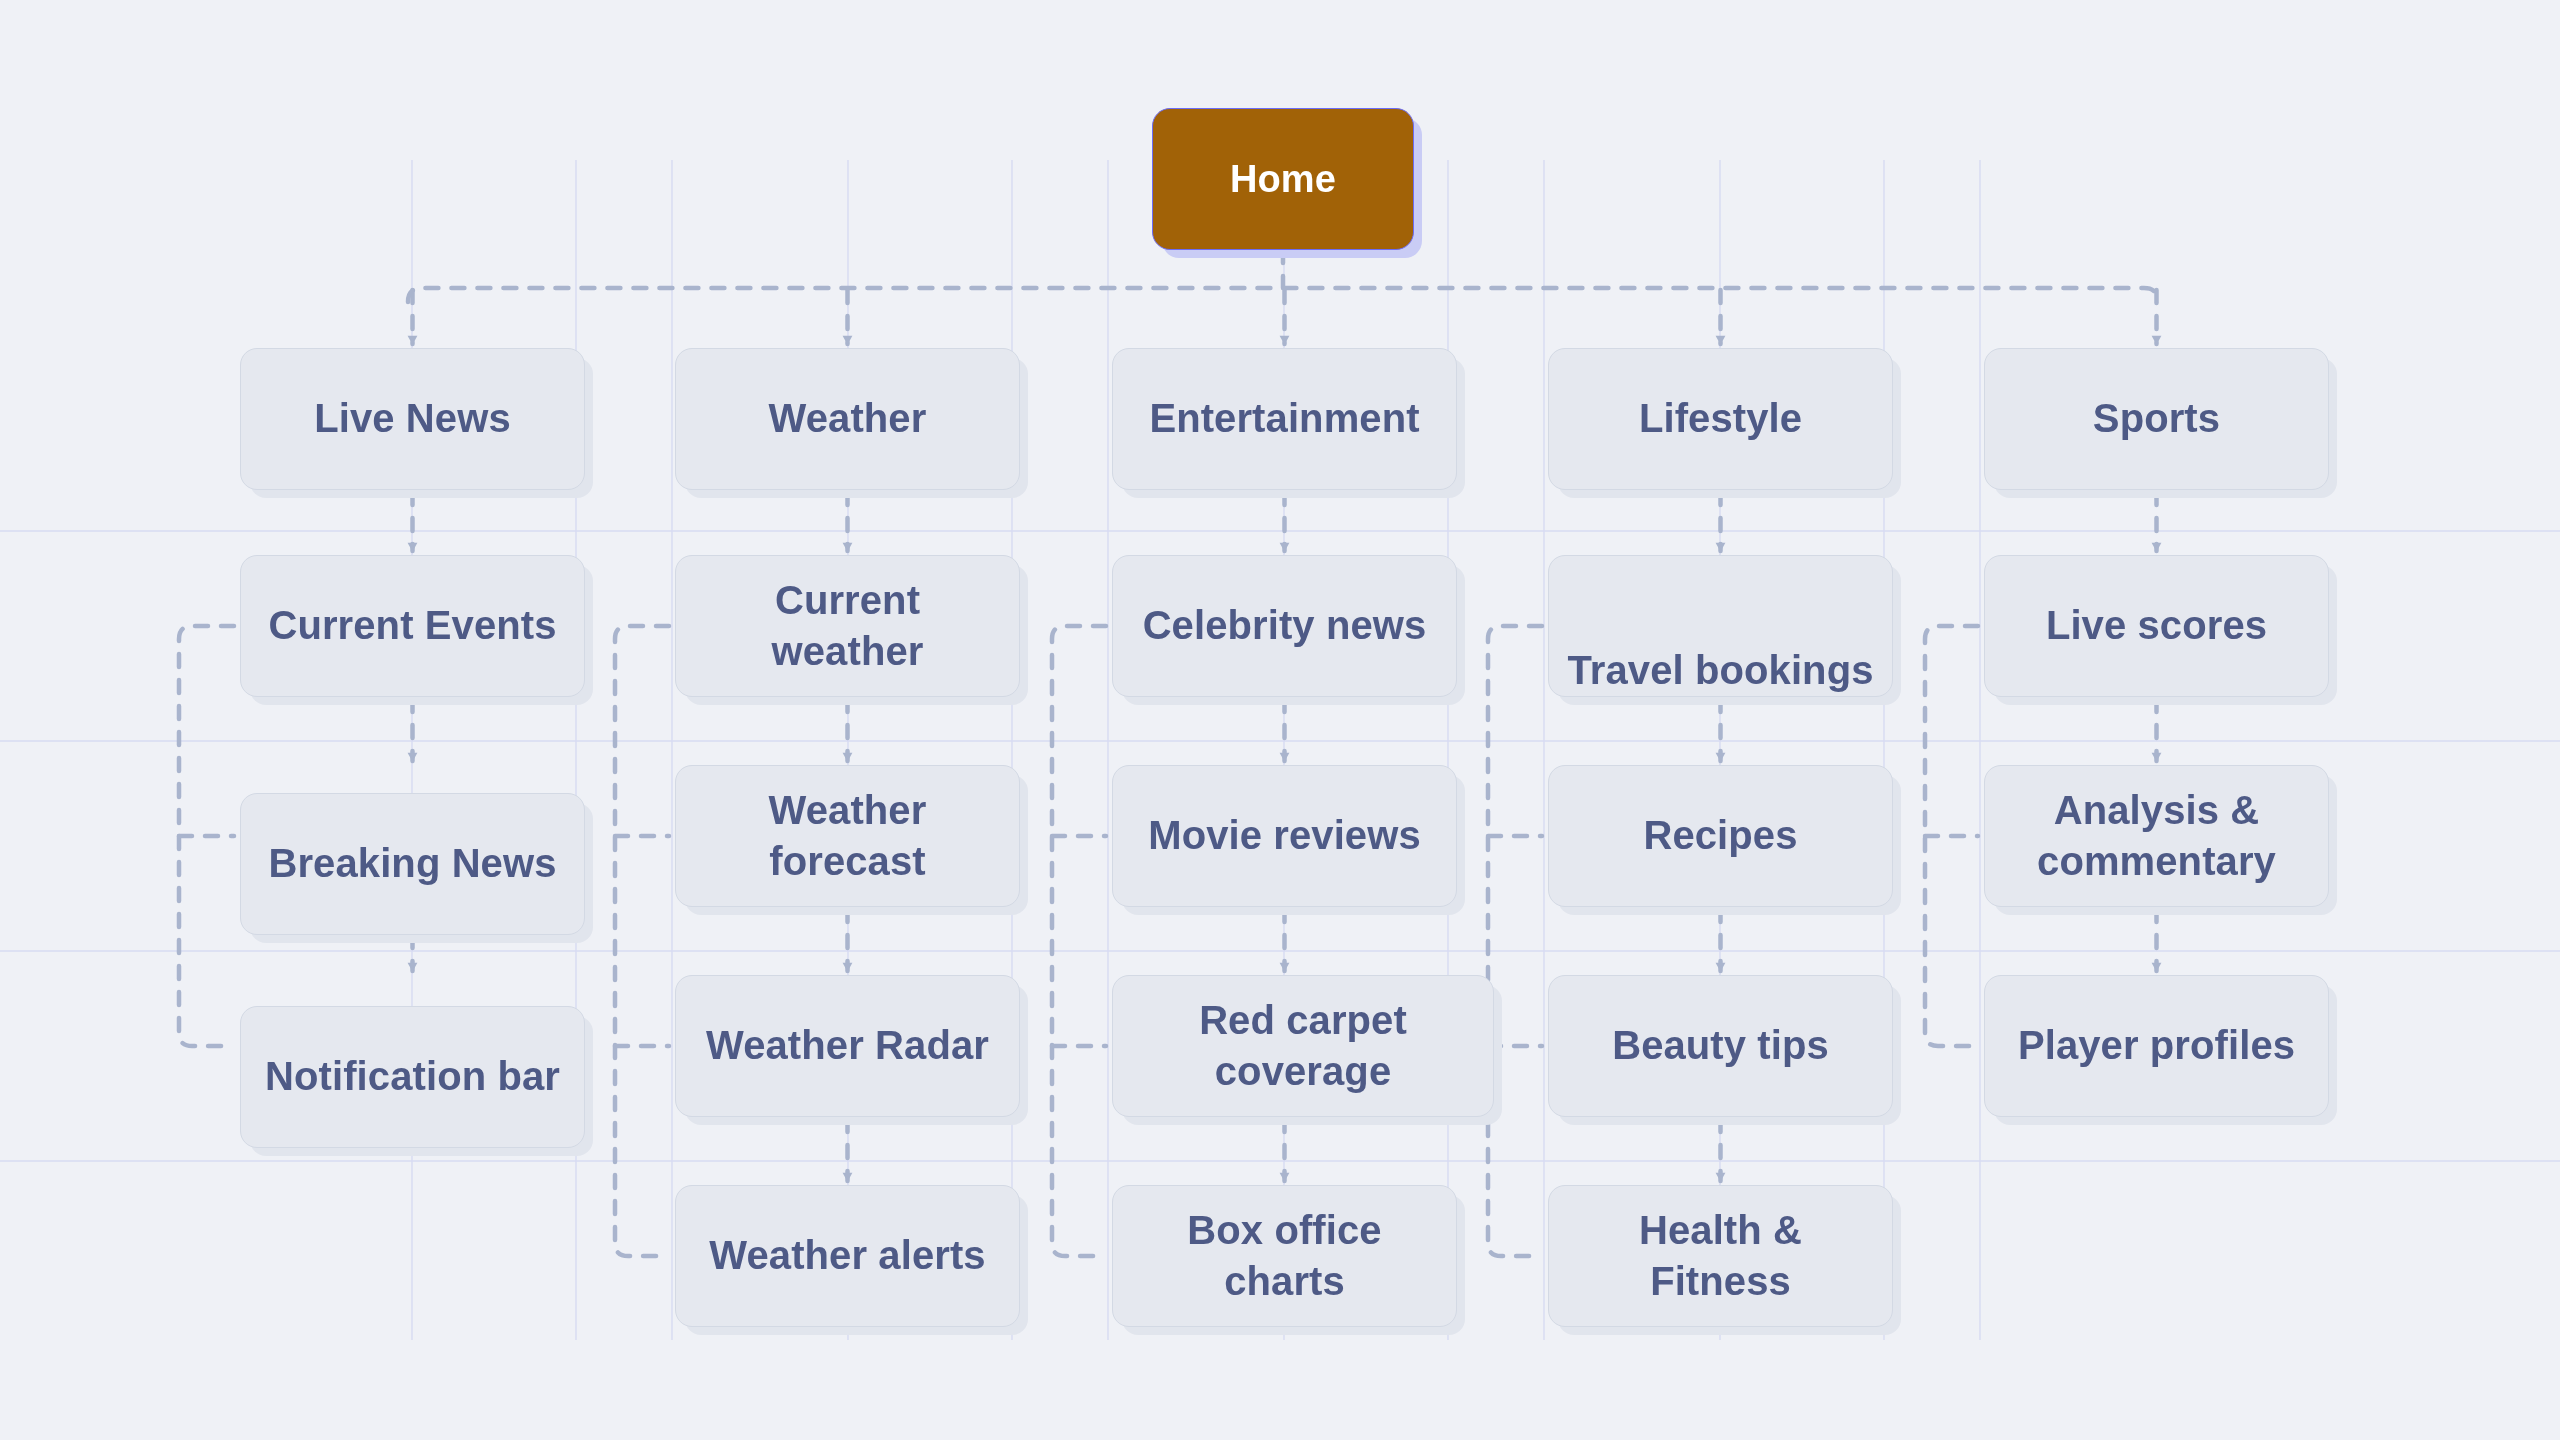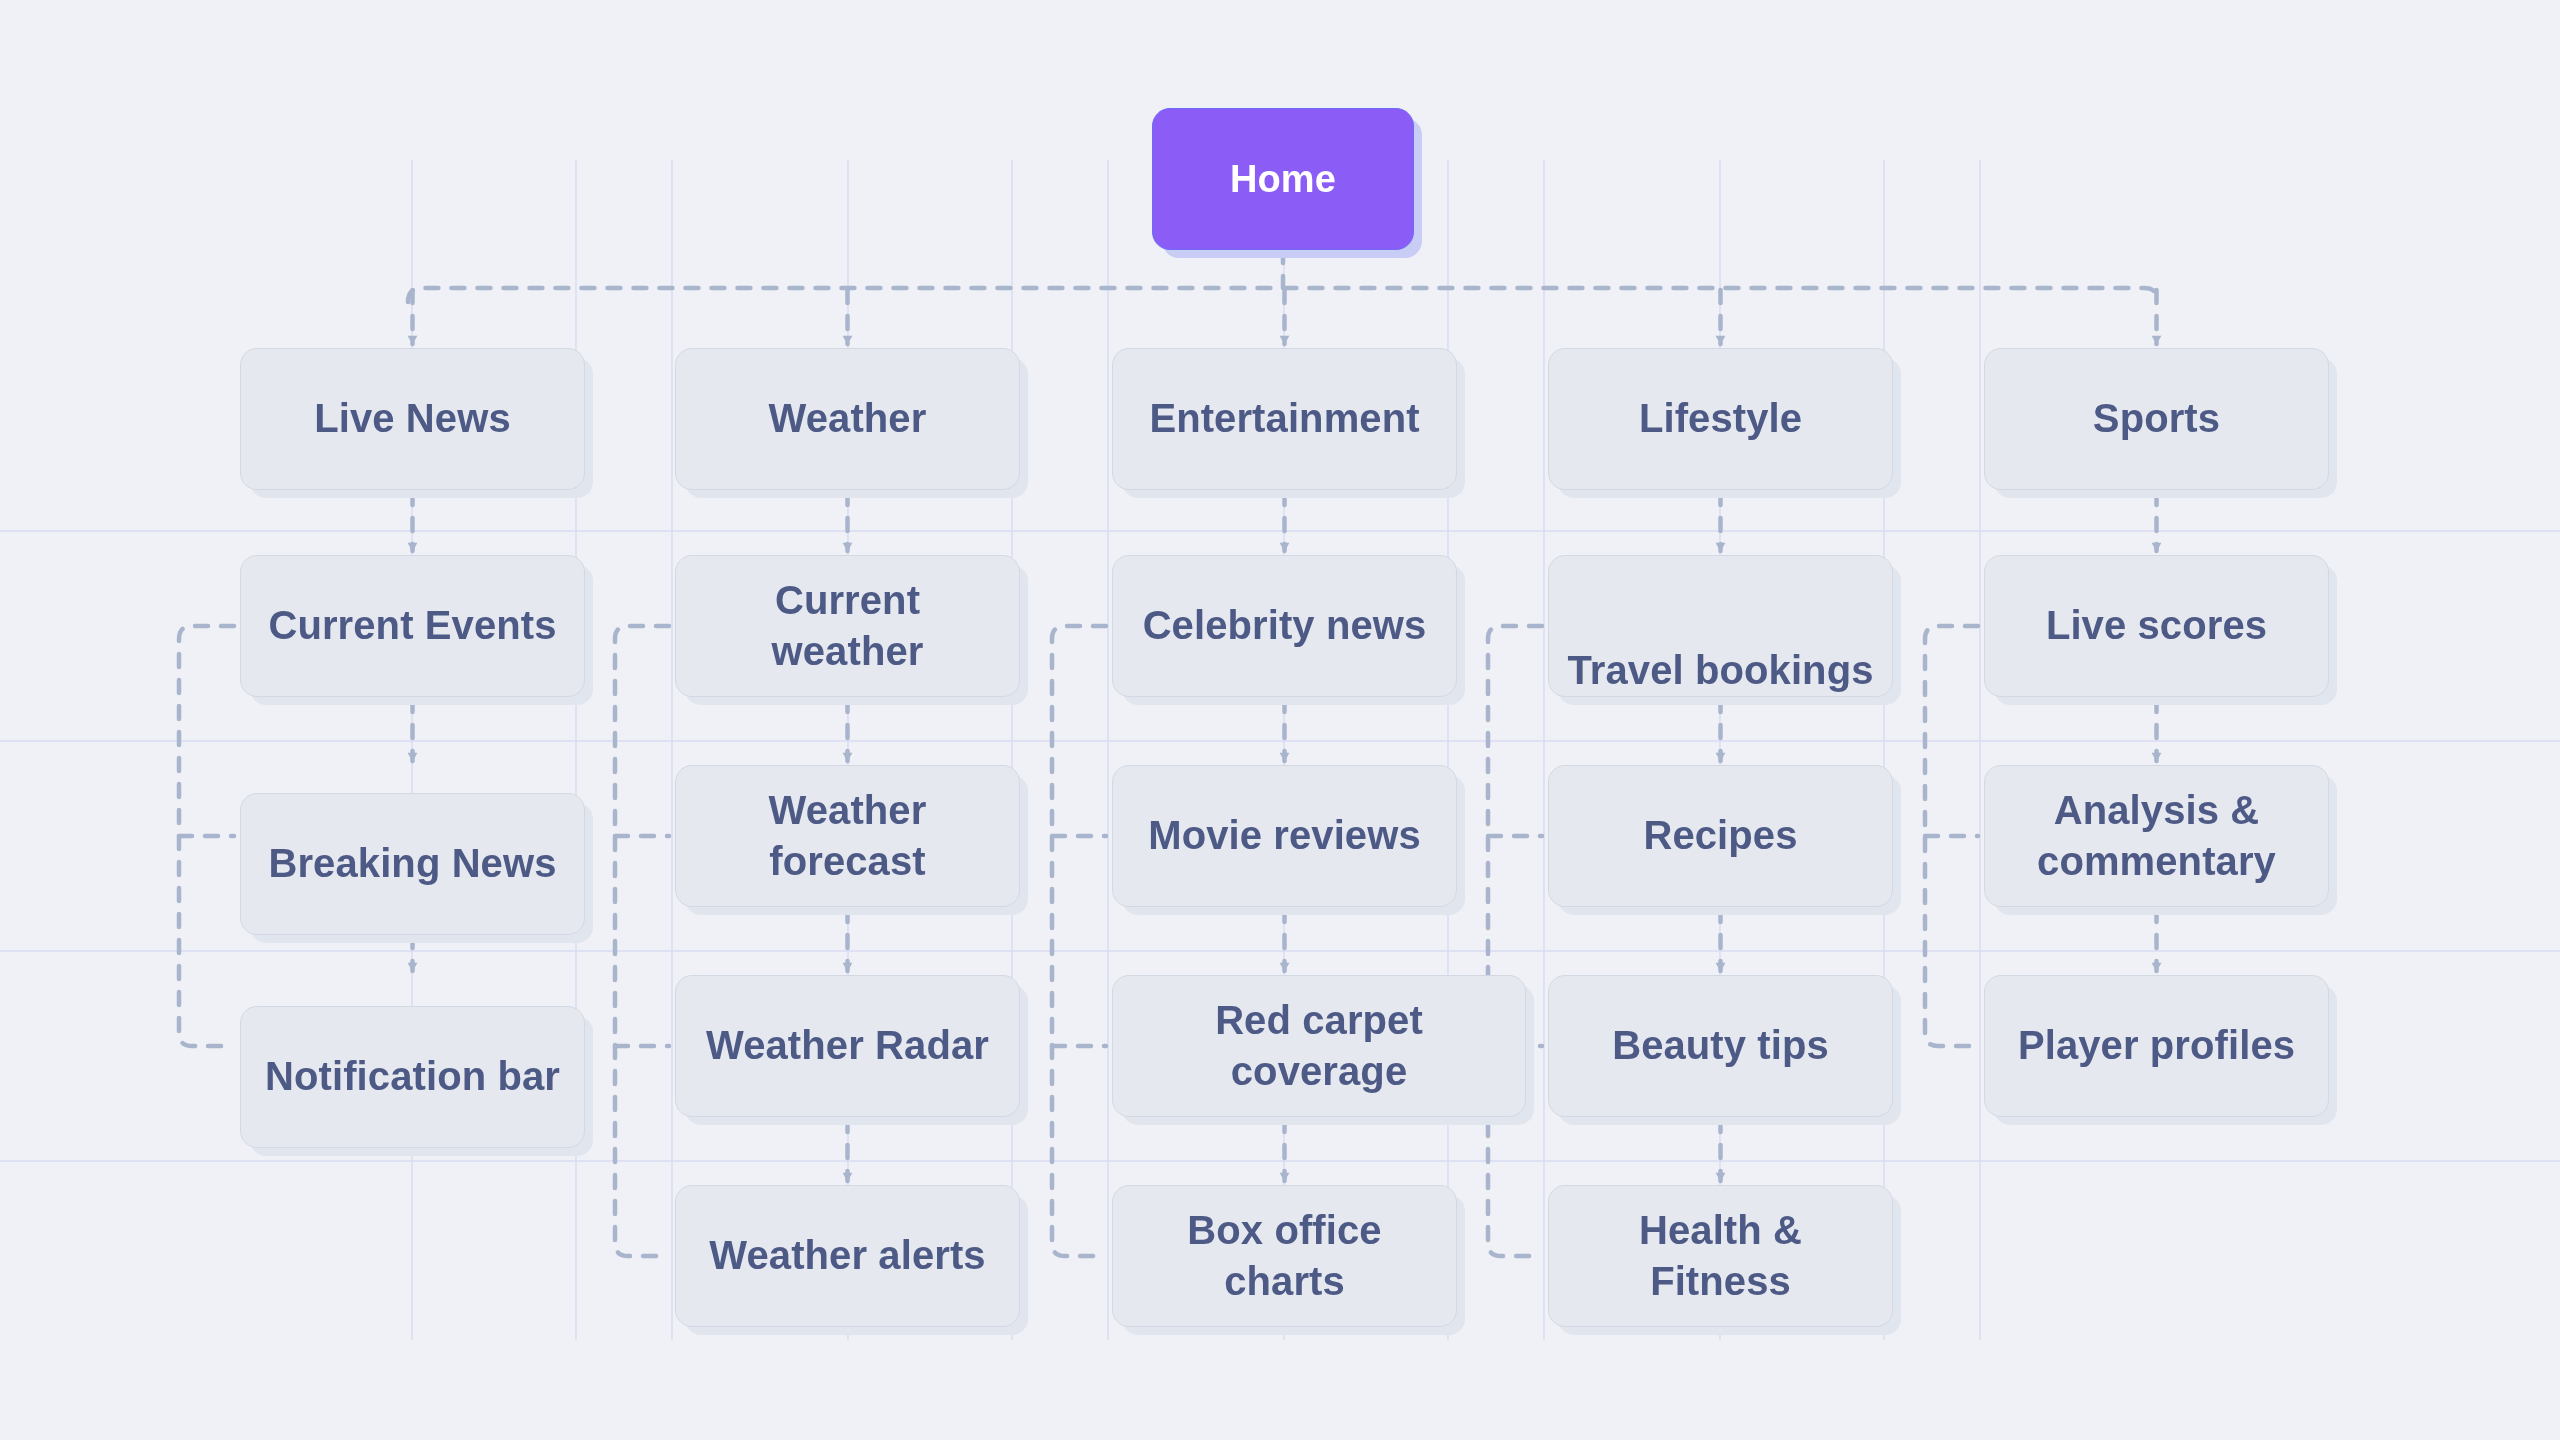--- a/index.html
+++ b/index.html
@@ -45,21 +45,21 @@
     border: 1.5px solid #d3d9e4;
     color: #4e5a86;
     font-size: 40px;
     font-weight: 600;
     letter-spacing: 0.1px;
     line-height: 1.28;
     padding: 0 16px;
     box-shadow: 9px 9px 0 -1px #e1e5ed;
   }
   .node.root {
-    background: #8b5cf6;
+    background: #a16207;
     border: 1.5px solid #6c6cf5;
     color: #ffffff;
     font-size: 38px;
     font-weight: 700;
     border-radius: 18px;
     box-shadow: 9px 9px 0 -1px #c9ccf5;
   }
   .node-label {
     display: block;
     width: 100%;
@@ -173,21 +173,21 @@
       </div>
       <div class="node" style="left: 1112px; top: 348px; width: 345px; height: 142px;">
         <span class="node-label">Entertainment</span>
       </div>
       <div class="node" style="left: 1112px; top: 555px; width: 345px; height: 142px;">
         <span class="node-label">Celebrity news</span>
       </div>
       <div class="node" style="left: 1112px; top: 765px; width: 345px; height: 142px;">
         <span class="node-label">Movie reviews</span>
       </div>
-      <div class="node" style="left: 1112px; top: 975px; width: 414px; height: 142px; text-align: center;">
+      <div class="node" style="left: 1112px; top: 975px; width: 382px; height: 142px; text-align: center;">
         <span class="node-label">Red carpet
 coverage</span>
       </div>
       <div class="node" style="left: 1112px; top: 1185px; width: 345px; height: 142px;">
         <span class="node-label">Box office
 charts</span>
       </div>
       <div class="node" style="left: 1548px; top: 348px; width: 345px; height: 142px;">
         <span class="node-label">Lifestyle</span>
       </div>

